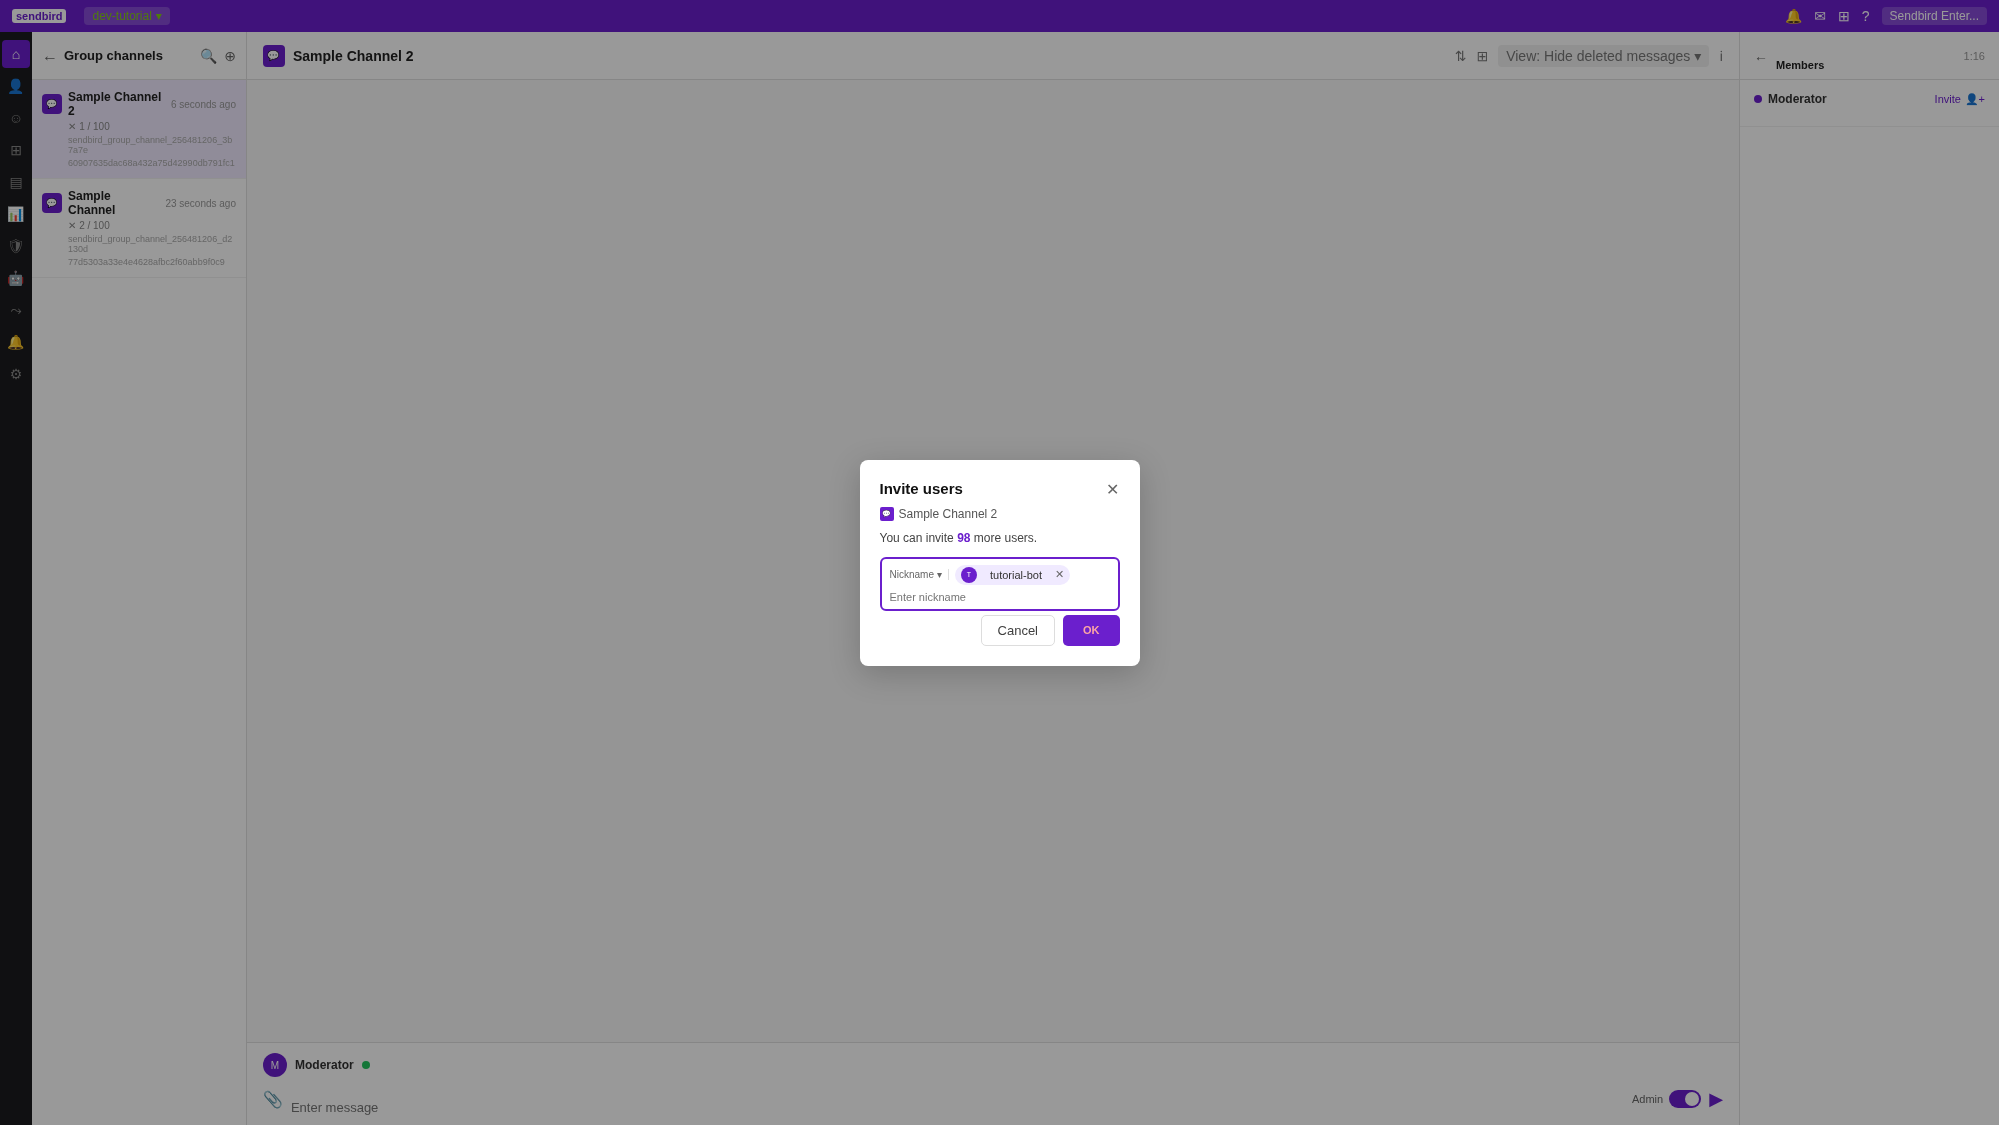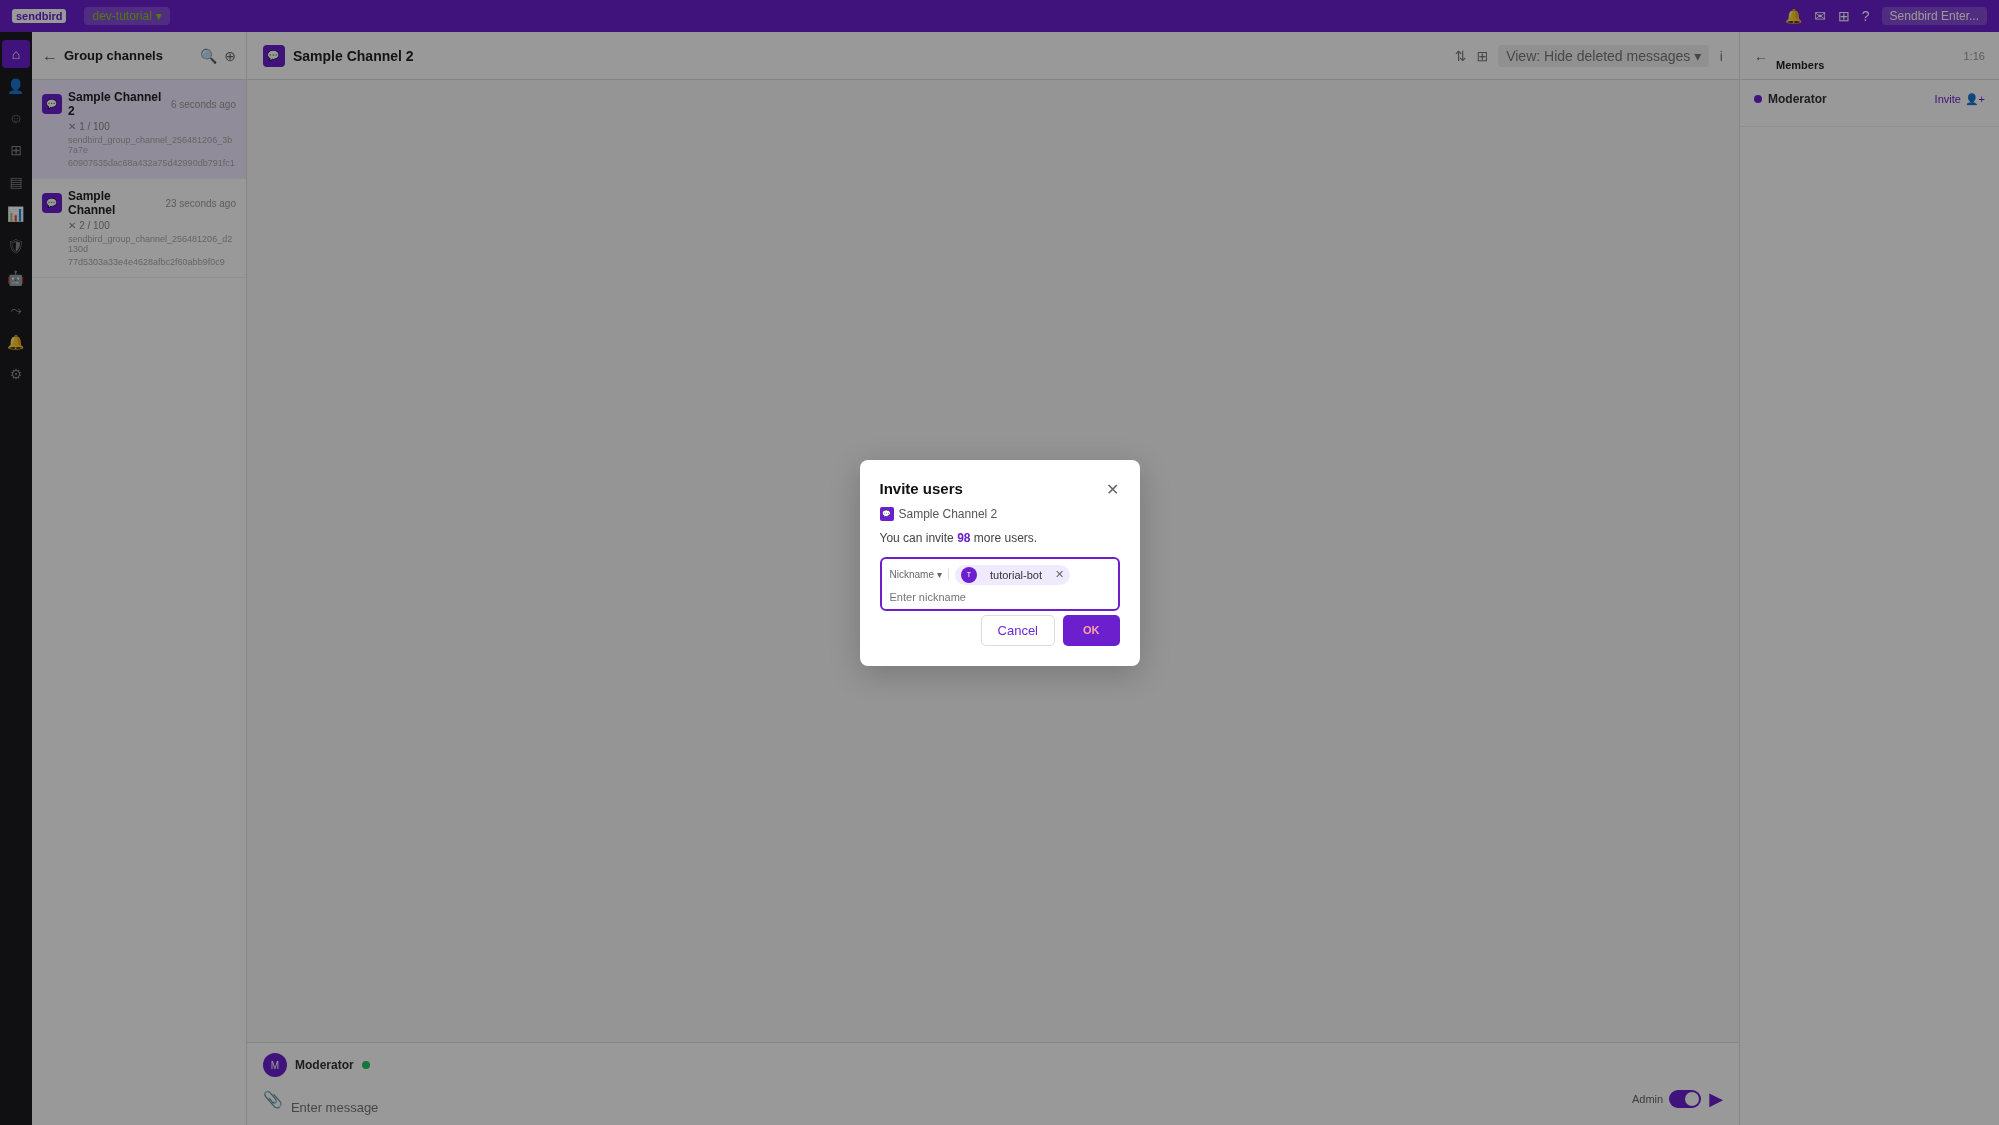--- a/index.html
+++ b/index.html
@@ -231,21 +231,21 @@
       border-radius: 12px;
       padding: 2px 6px;
     }
     .user-tag-avatar { width: 16px; height: 16px; background: #6B1FCD; border-radius: 50%; display: flex; align-items: center; justify-content: center; }
     .user-tag-avatar span { color: white; font-size: 7px; }
     .user-tag-name { font-size: 11px; color: #333; }
     .user-tag-remove { color: #666; font-size: 11px; cursor: pointer; }
     .invite-text-input { border: none; outline: none; font-size: 11px; color: #999; flex: 1; min-width: 80px; background: transparent; }
 
     .modal-actions { display: flex; justify-content: flex-end; gap: 8px; }
-    .btn-cancel { padding: 7px 16px; border-radius: 5px; border: 1px solid #ddd; background: white; font-size: 13px; color: #6d28d9; cursor: pointer; }
+    .btn-cancel { padding: 7px 16px; border-radius: 5px; border: 1px solid #ddd; background: white; font-size: 13px; color: #404040; cursor: pointer; }
     .btn-ok { padding: 7px 20px; border-radius: 5px; border: none; background: #6B1FCD; font-size: 11px; color: #fca5a5; font-weight: 700; cursor: pointer; }
   </style>
 </head>
 <body>
 
 <div class="topbar">
   <div class="topbar-logo">
     <span>sendbird</span>
   </div>
   <div class="topbar-org">

